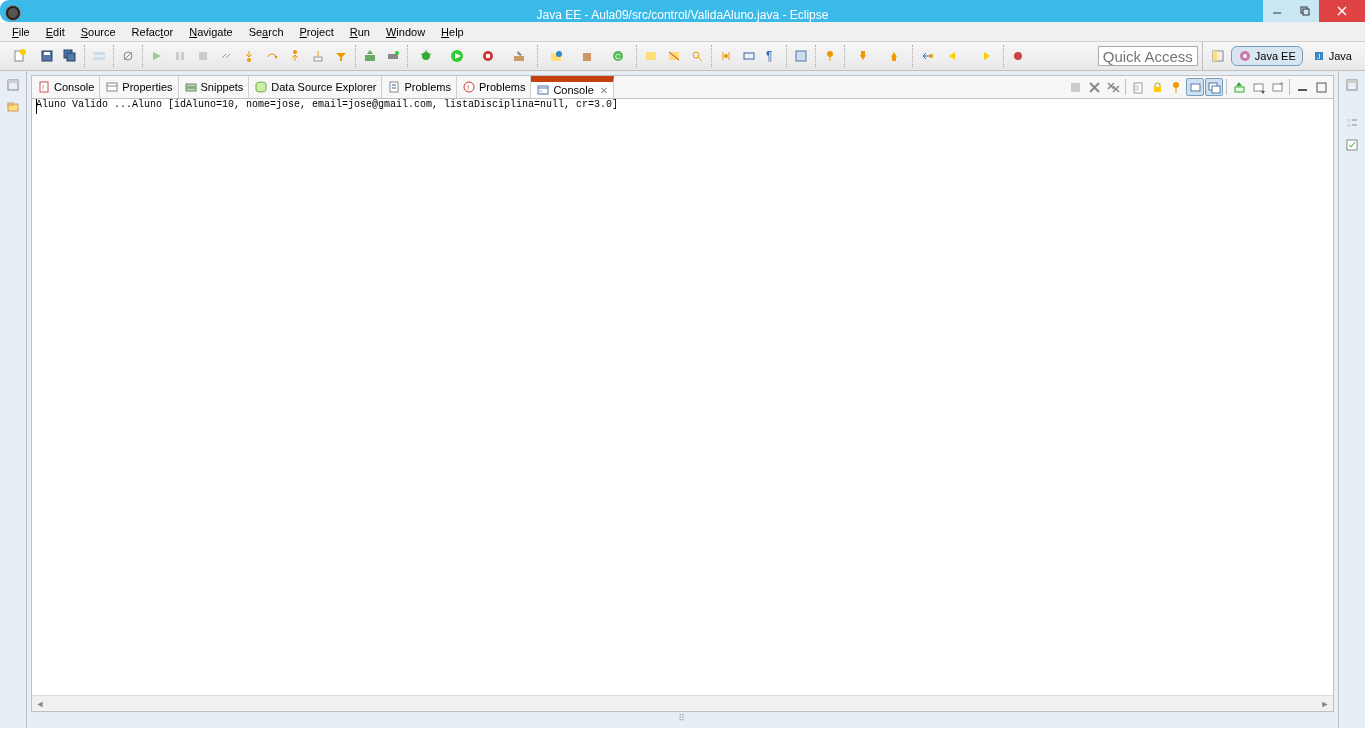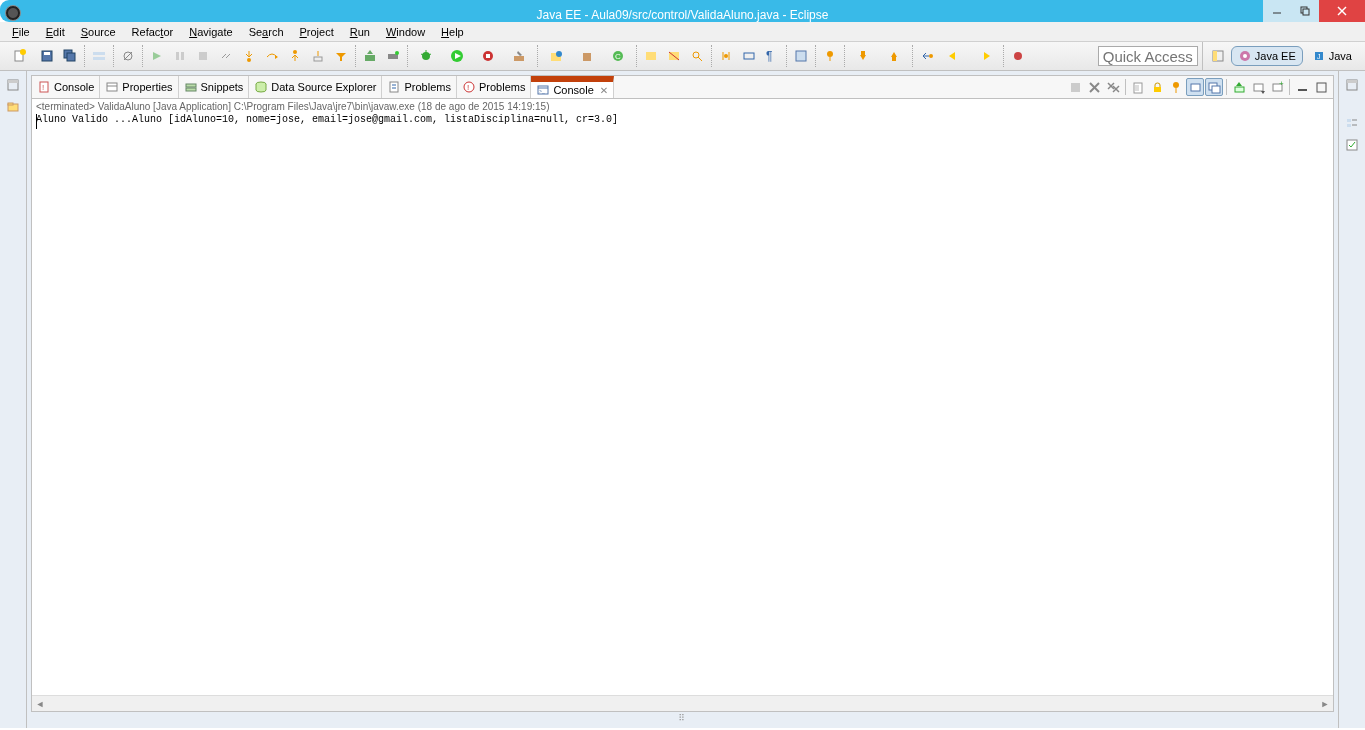--- a/index.html
+++ b/index.html
@@ -522,21 +522,20 @@
             </svg>
           </div>
         <div class="vt-btn">
             <svg width="13" height="13">
               <rect x="2" y="2" width="9" height="9" fill="none" stroke="#555"></rect>
             </svg>
           </div>
       </div>
     </div>
     <div class="console-body">
-      <div class="console-status">&lt;terminated&gt; ValidaAluno [Java Application] C:\Program Files\Java\jre7\bin\javaw.exe (18 de ago de 2015 14:19:15)</div>
       <div class="console-output">Aluno Valido ...Aluno [idAluno=10, nome=jose, email=jose@gmail.com, listaDisciplina=null, cr=3.0]</div>
       <div class="console-scroll-h">
         <div class="sch-arrow">◄</div>
         <div class="sch-track"></div>
         <div class="sch-arrow">►</div>
       </div>
     </div>
     <div class="bottom-sash">
         <span class="sash-dots">⠿</span>
       </div>

